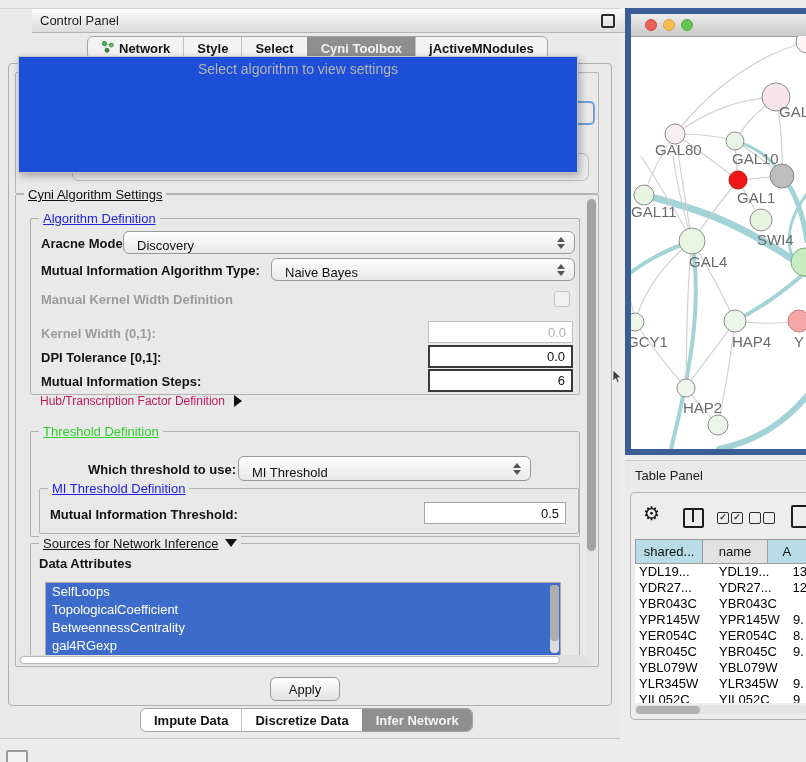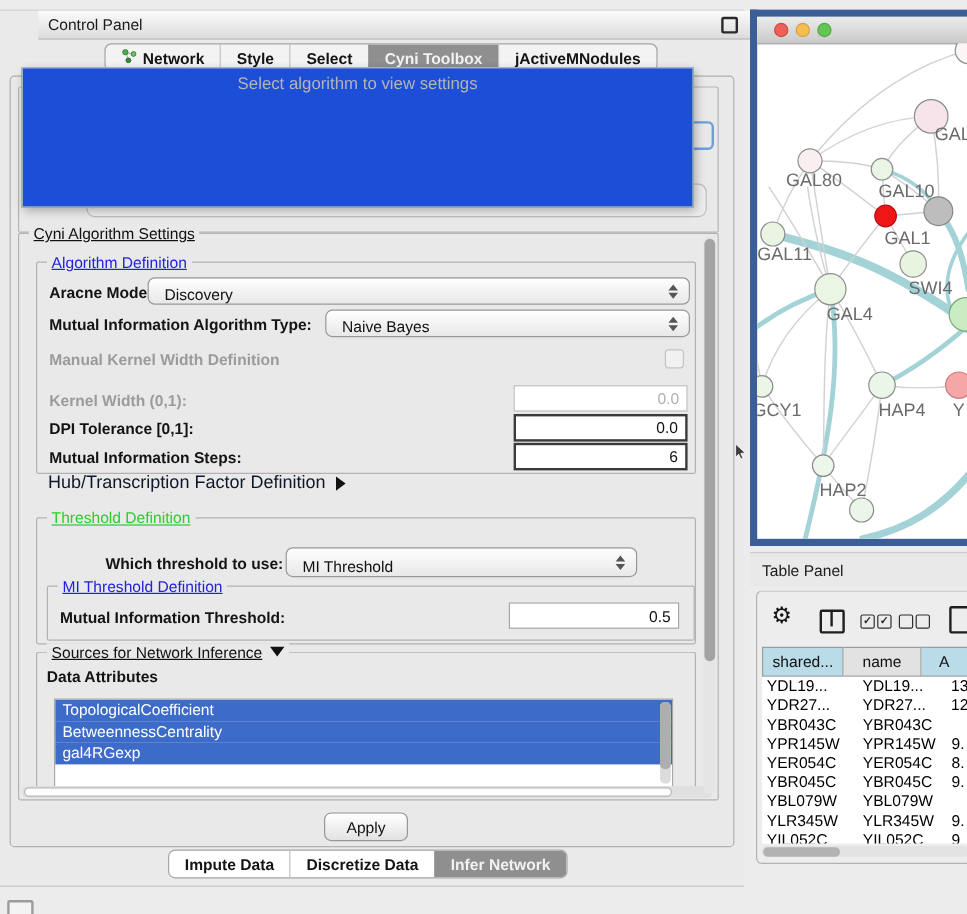--- a/index.html
+++ b/index.html
@@ -163,21 +163,21 @@
           <span class="flabel" style="left:10px;top:131px;">DPI Tolerance [0,1]:</span>
           <div class="nfield dark" style="left:397px;top:126px;width:145px;height:23px;">
               <span>0.0</span>
             </div>
           <span class="flabel" style="left:10px;top:155px;">Mutual Information Steps:</span>
           <div class="nfield dark" style="left:397px;top:150px;width:145px;height:23px;">
               <span>6</span>
             </div>
         </div>
 
-        <div style="position:absolute;left:24px;top:199px;font-size:15px;color:#0f172a;">
+        <div style="position:absolute;left:24px;top:199px;font-size:12px;color:#be185d;">
           <span>Hub/Transcription Factor Definition</span><span class="tri-right"></span>
         </div>
 
         <div class="group thr-group">
           <span class="legend green">Threshold Definition</span>
           <span class="flabel" style="left:57px;top:30px;">Which threshold to use:</span>
           <div class="combo" style="left:207px;top:24px;width:293px;height:25px;">
             <span>MI Threshold</span>
             <span class="stepper">
                 <i class="up"></i>
@@ -190,20 +190,21 @@
             <div class="nfield lite" style="left:384px;top:13px;width:142px;height:22px;">
                 <span>0.5</span>
               </div>
           </div>
         </div>
 
         <div class="group src-group">
           <span class="legend"><span>Sources for Network Inference</span><span class="tri-down"></span></span>
           <span class="flabel" style="left:8px;top:12px;">Data Attributes</span>
           <div class="attr-list" id="attr-list">
+            <div class="attr-item">SelfLoops</div>
               <div class="attr-item">TopologicalCoefficient</div>
               <div class="attr-item">BetweennessCentrality</div>
               <div class="attr-item">gal4RGexp</div>
               <div class="attr-vsb">
                 <div class="thumb"></div>
               </div>
           </div>
         </div>
 
         <div class="hsb">

